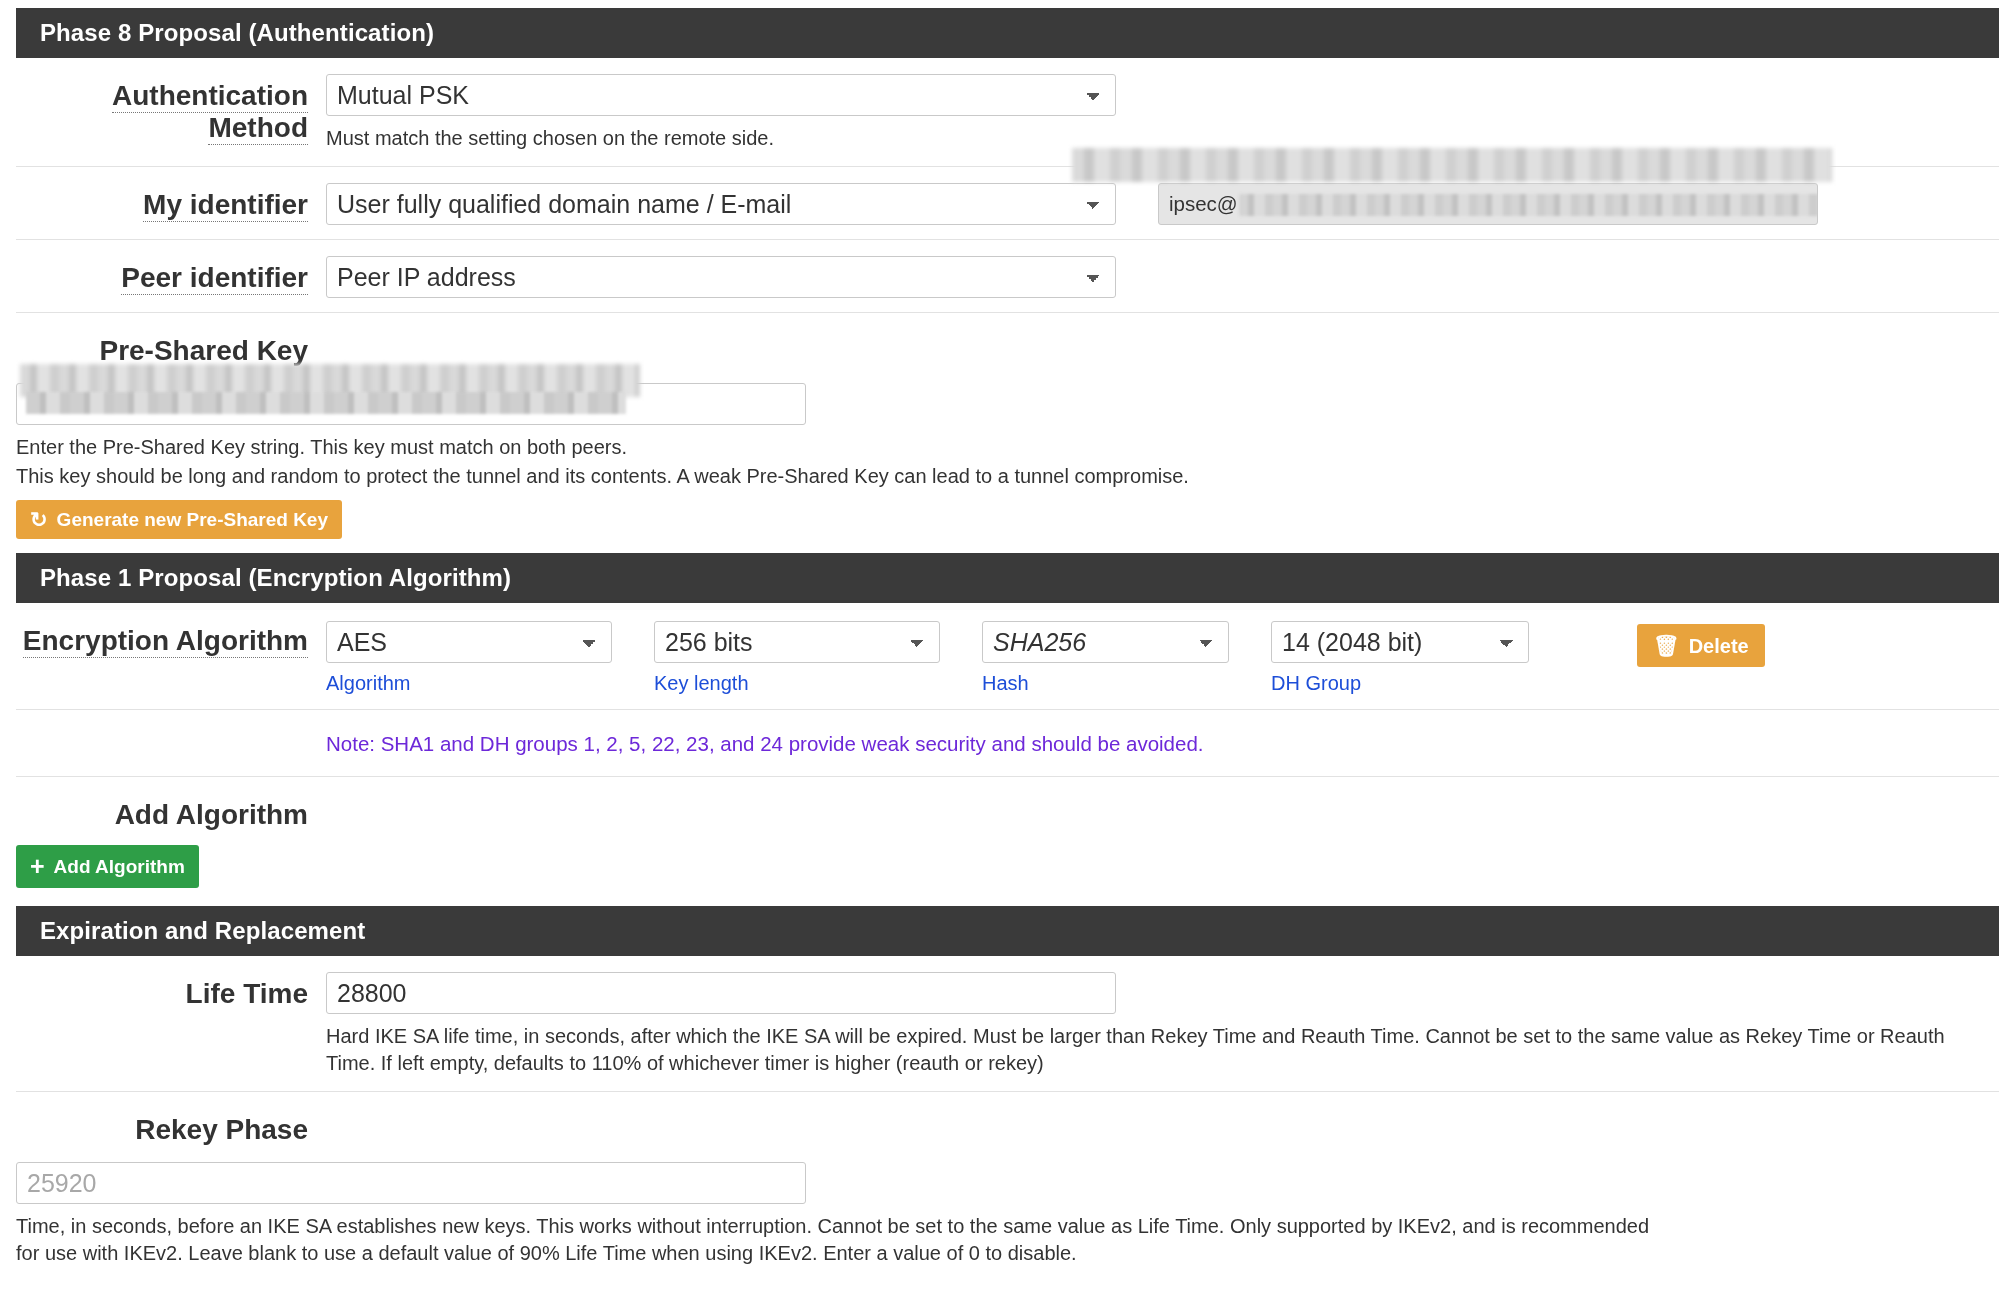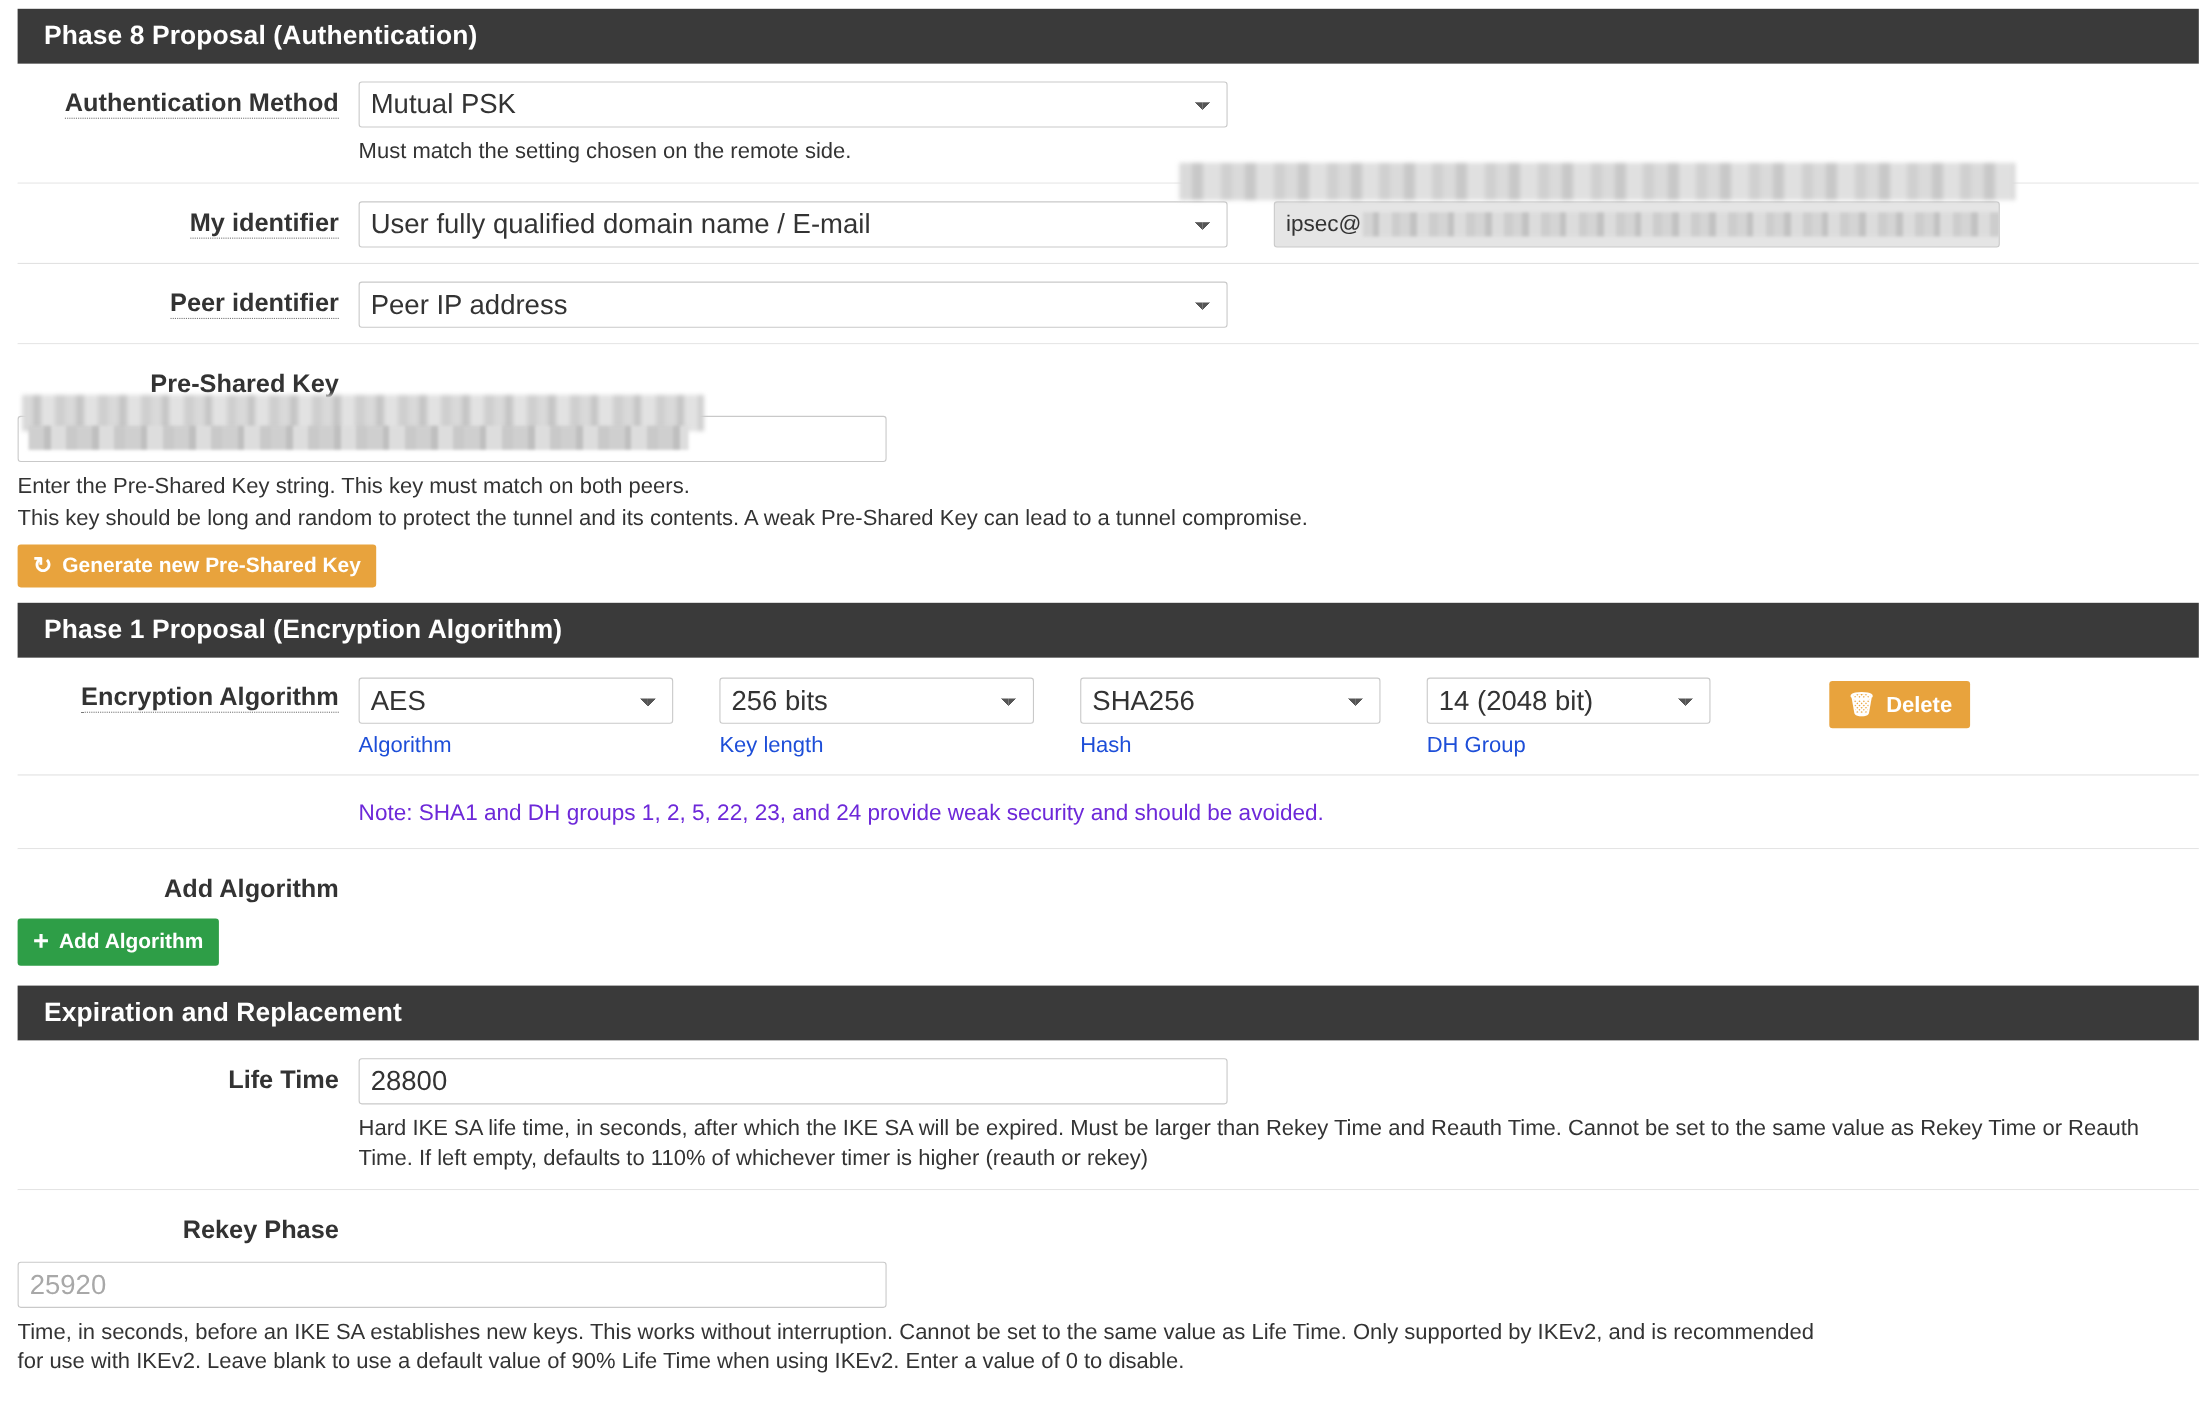--- a/index.html
+++ b/index.html
@@ -37,21 +37,21 @@
     width: 1983px;
     background: #fff;
   }
   .row.nb { border-bottom: none; flex-direction: column; }
 
   .label-cell {
     width: 310px;
     min-width: 310px;
     text-align: right;
     padding: 22px 18px 0 0;
-    font-size: 23px;
+    font-size: 28px;
     font-weight: bold;
     color: #333333;
   }
   .label-cell .dotted {
     border-bottom: 1px dotted #777;
     padding-bottom: 1px;
     cursor: help;
   }
   .field-cell {
     flex: 1;
@@ -205,21 +205,21 @@
     padding-top: 2px;
   }
   .algo-col { display: flex; flex-direction: column; }
   .algo-col .sub {
     font-size: 20px;
     color: #1d4ed8;
     margin-top: 9px;
   }
   .w-algo { width: 286px; }
   .w-keylen { width: 286px; }
-  .w-hash { width: 273px; }
+  .w-hash { width: 247px; font-style: italic; }
   .w-dh { width: 258px; }
   .delete-wrap { padding-top: 3px; margin-left: 66px; }
   .btn-delete { padding: 11px 16px; font-size: 20px; }
 
   .note-row {
     display: flex;
     border-bottom: 1px solid #e2e2e2;
     margin-left: 16px;
     width: 1983px;
   }

